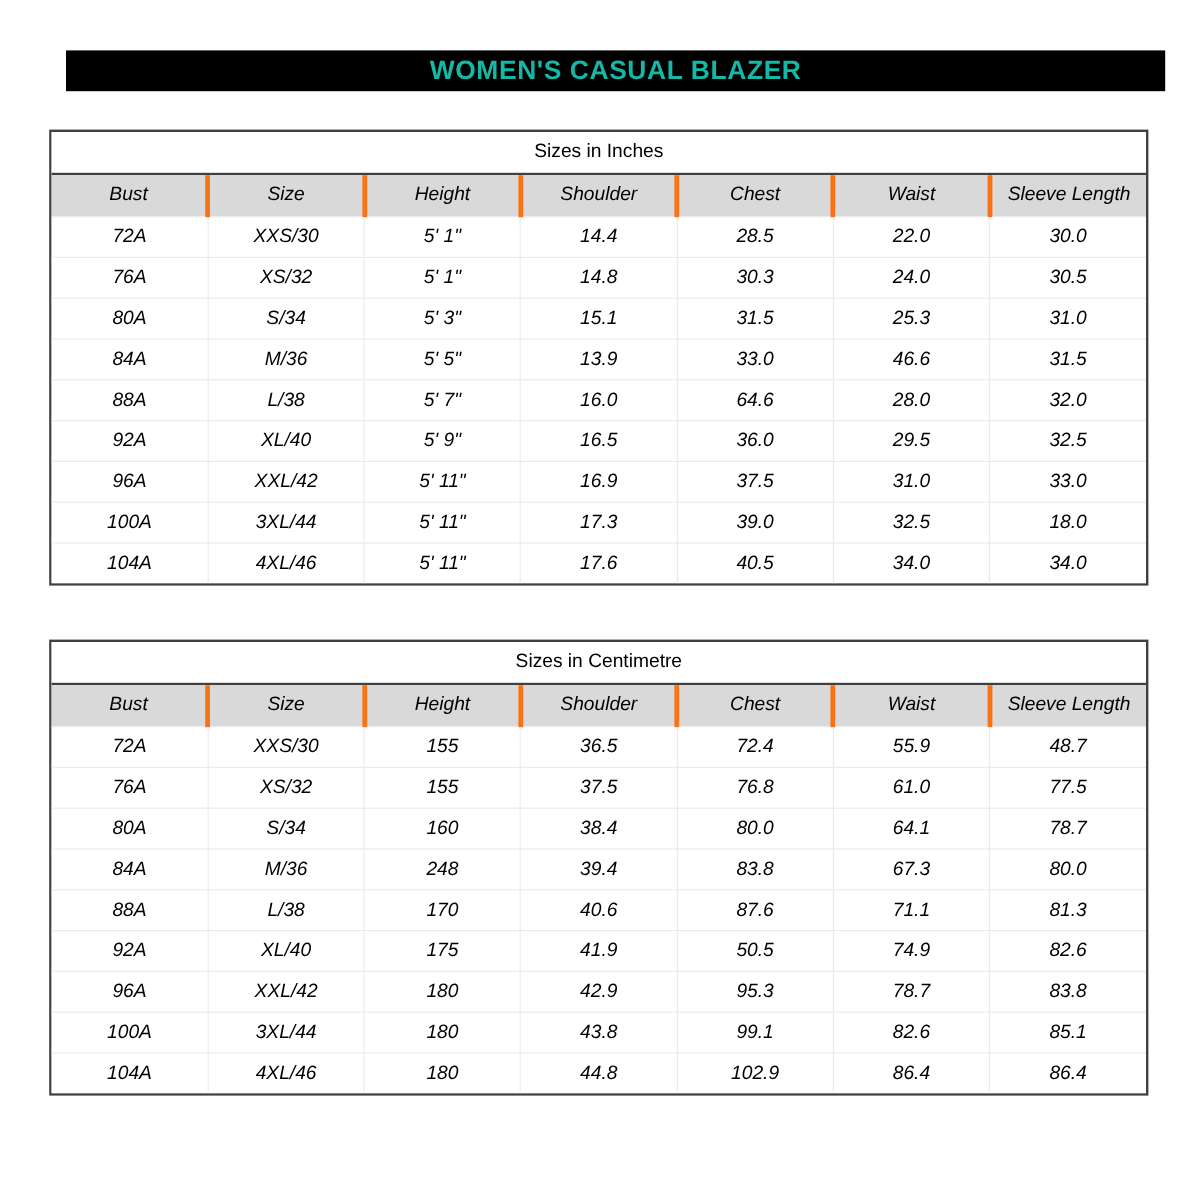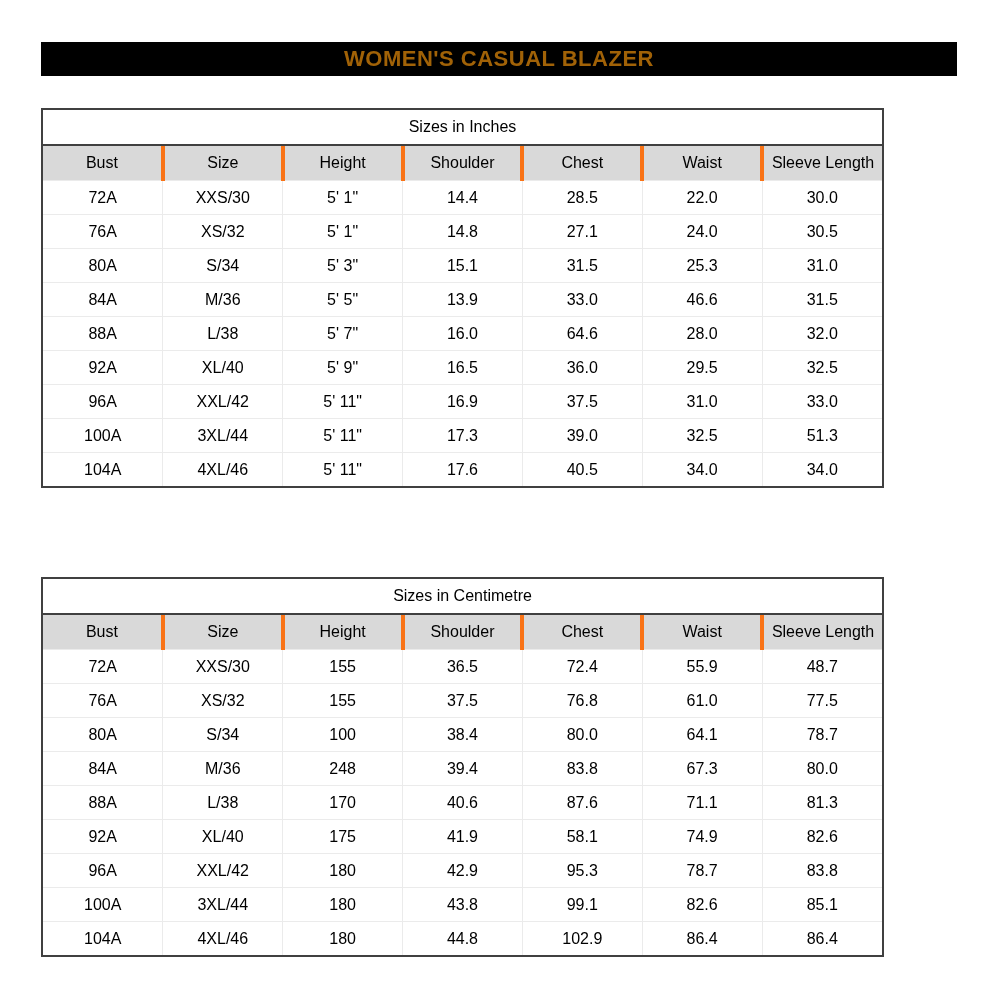--- a/index.html
+++ b/index.html
@@ -6,55 +6,56 @@
   .screen {
     position: relative;
     width: 1000px;
     height: 1000px;
     background: #ffffff;
     font-family: "Liberation Sans", "DejaVu Sans", sans-serif;
     color: #000000;
   }
   .banner {
     position: absolute;
-    left: 41px;
+    left: 55px;
     top: 42px;
     width: 916px;
     height: 34px;
     background: #000000;
-    color: #a16207;
+    color: #14b8a6;
     display: flex;
     align-items: center;
     justify-content: center;
     font-weight: bold;
     font-size: 22px;
     letter-spacing: 0.5px;
   }
   .size-table {
     position: absolute;
     left: 41px;
-    width: 843px;
+    width: 916px;
     background: #ffffff;
     border: 2px solid #404040;
     box-sizing: border-box;
   }
   .size-table.inches { top: 108px; }
-  .size-table.cm     { top: 533px; margin-top: 44px; }
+  .size-table.cm     { top: 533px; }
   .table-title {
     height: 34px;
     line-height: 34px;
     text-align: center;
     font-size: 16px;
     border-bottom: 2px solid #404040;
     background: #ffffff;
   }
   table {
     width: 100%;
     border-collapse: collapse;
     table-layout: fixed;
+    font-style: italic;
   }
   thead th {
     background: #d9d9d9;
     height: 34px;
     font-weight: normal;
     font-size: 16px;
     text-align: center;
     vertical-align: middle;
     border-left: 4px solid #f97316;
     padding: 0;
@@ -104,21 +105,21 @@
             <td>14.4</td>
             <td>28.5</td>
             <td>22.0</td>
             <td>30.0</td>
           </tr>
           <tr>
             <td>76A</td>
             <td>XS/32</td>
             <td>5' 1"</td>
             <td>14.8</td>
-            <td>27.1</td>
+            <td>30.3</td>
             <td>24.0</td>
             <td>30.5</td>
           </tr>
           <tr>
             <td>80A</td>
             <td>S/34</td>
             <td>5' 3"</td>
             <td>15.1</td>
             <td>31.5</td>
             <td>25.3</td>
@@ -160,21 +161,21 @@
             <td>31.0</td>
             <td>33.0</td>
           </tr>
           <tr>
             <td>100A</td>
             <td>3XL/44</td>
             <td>5' 11"</td>
             <td>17.3</td>
             <td>39.0</td>
             <td>32.5</td>
-            <td>51.3</td>
+            <td>18.0</td>
           </tr>
           <tr>
             <td>104A</td>
             <td>4XL/46</td>
             <td>5' 11"</td>
             <td>17.6</td>
             <td>40.5</td>
             <td>34.0</td>
             <td>34.0</td>
           </tr>
@@ -211,21 +212,21 @@
             <td>XS/32</td>
             <td>155</td>
             <td>37.5</td>
             <td>76.8</td>
             <td>61.0</td>
             <td>77.5</td>
           </tr>
           <tr>
             <td>80A</td>
             <td>S/34</td>
-            <td>100</td>
+            <td>160</td>
             <td>38.4</td>
             <td>80.0</td>
             <td>64.1</td>
             <td>78.7</td>
           </tr>
           <tr>
             <td>84A</td>
             <td>M/36</td>
             <td>248</td>
             <td>39.4</td>
@@ -240,21 +241,21 @@
             <td>40.6</td>
             <td>87.6</td>
             <td>71.1</td>
             <td>81.3</td>
           </tr>
           <tr>
             <td>92A</td>
             <td>XL/40</td>
             <td>175</td>
             <td>41.9</td>
-            <td>58.1</td>
+            <td>50.5</td>
             <td>74.9</td>
             <td>82.6</td>
           </tr>
           <tr>
             <td>96A</td>
             <td>XXL/42</td>
             <td>180</td>
             <td>42.9</td>
             <td>95.3</td>
             <td>78.7</td>

